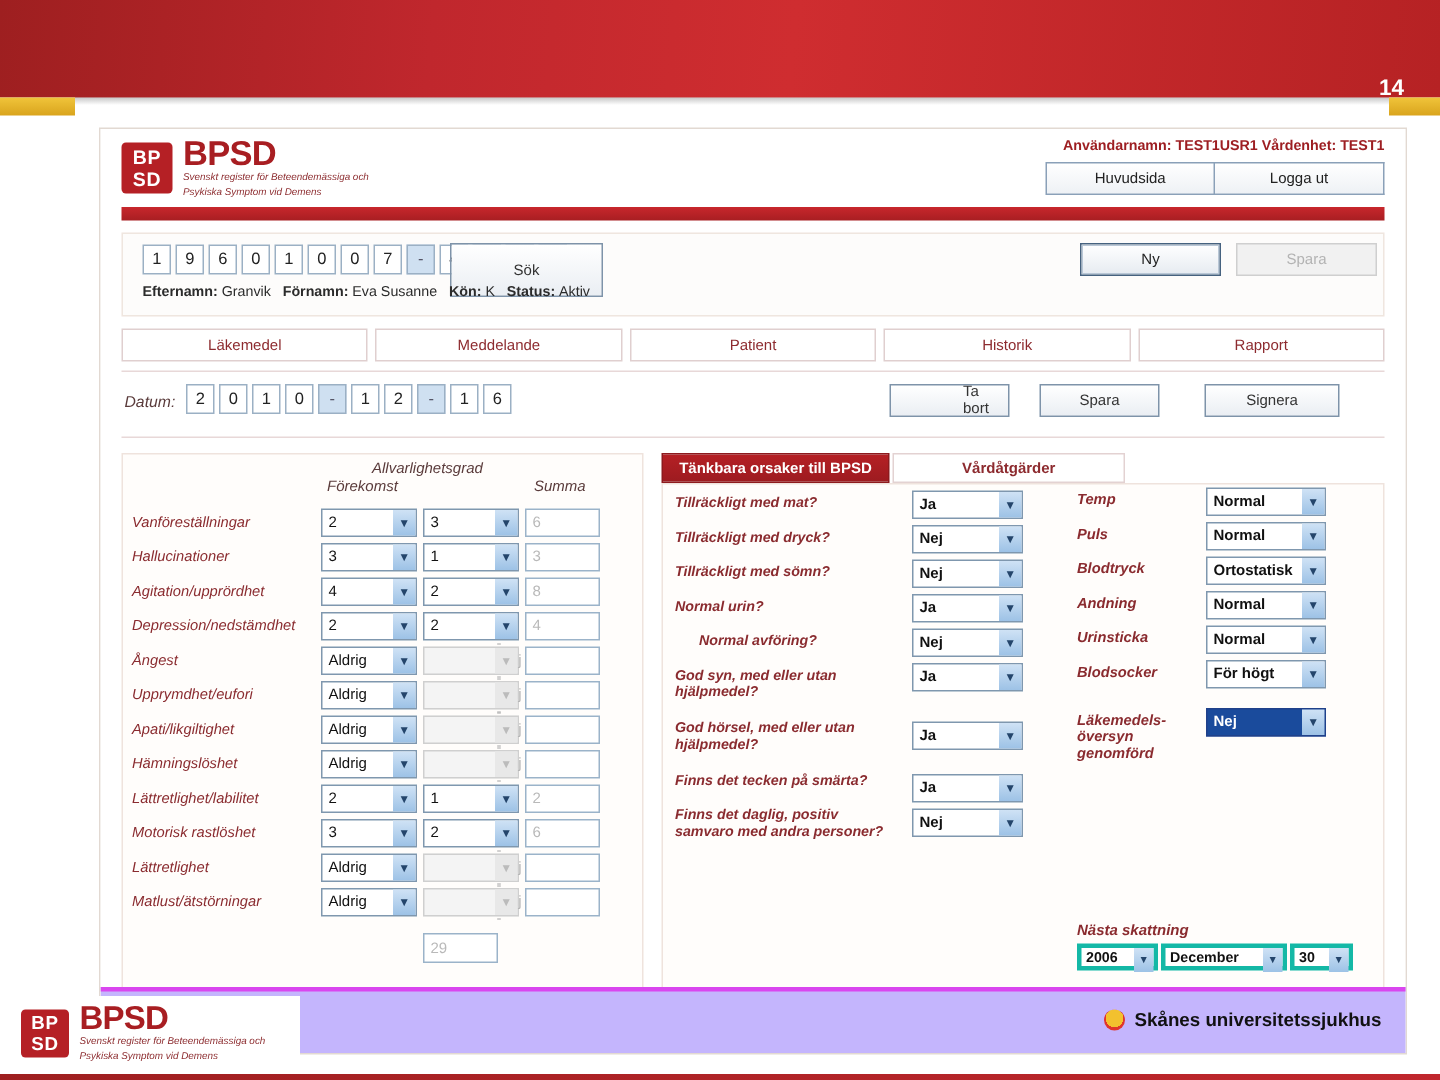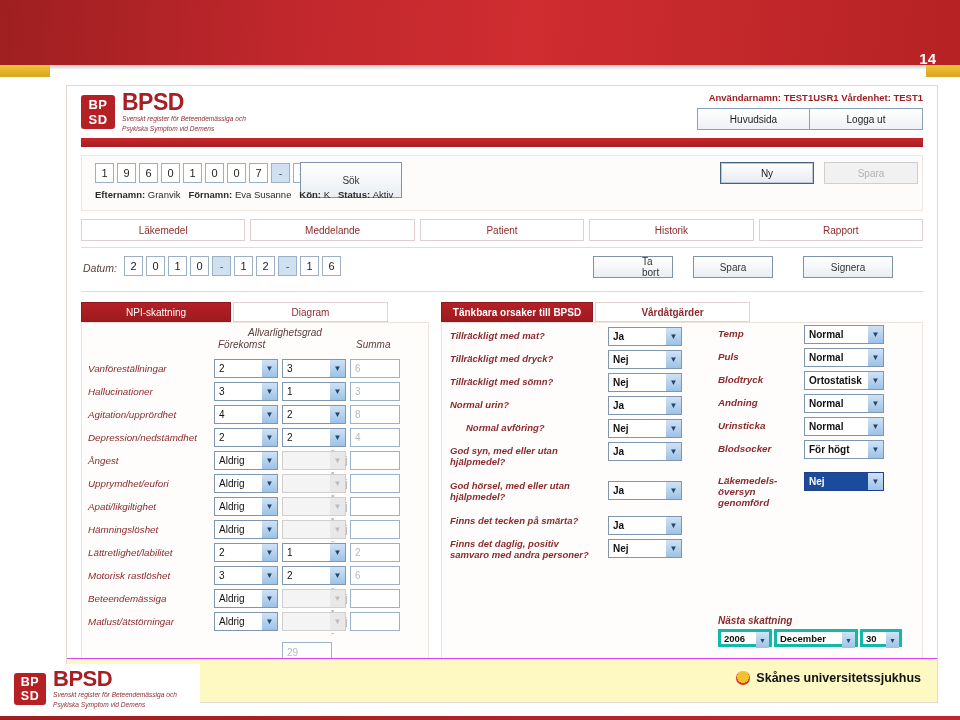--- a/index.html
+++ b/index.html
@@ -210,21 +210,21 @@
   }
   .nsel .arrow{
     position:absolute; right:0; top:0; width:13px; height:16px;
     background:linear-gradient(180deg,#cfe2f5,#9dc2e6);
     display:flex;align-items:center;justify-content:center;font-size:7px;color:#24456b;
   }
 
   
   #app-footer{
     position:absolute; left:0; bottom:0; width:872px; height:44px;
-    background:#fef9c3; border-top:1px solid #d946ef;
+    background:#c4b5fd; border-top:3px solid #d946ef;
   }
   #sus-logo{
     position:absolute; right:18px; top:12px; display:flex; align-items:center;
     font-size:12.5px; font-weight:bold; color:#111; white-space:nowrap;
   }
   .sun{
     width:14px;height:14px;margin-right:6px;border-radius:50%;
     background:radial-gradient(circle at 50% 42%, #f2c12e 0 55%, #e0352b 56% 100%);
   }
 
@@ -337,24 +337,20 @@
       <div class="digit">1</div>
       <div class="digit">6</div>
     </div>
     <div class="dbtn" id="tabort-btn">Ta bort</div>
     <div class="dbtn" id="spara-btn">Spara</div>
     <div class="dbtn" id="signera-btn">Signera</div>
   </div>
   <div class="rule" style="top:205px"></div>
 
   <div id="left-panel">
-    <div class="panel-tabs">
-      <div class="ptab active">NPI-skattning</div>
-      <div class="ptab">Diagram</div>
-    </div>
     <div id="left-body">
       <div class="col-head">
         <div class="ch" id="ch-allvar">Allvarlighetsgrad</div>
         <div class="ch" id="ch-forekomst">Förekomst</div>
         <div class="ch" id="ch-summa">Summa</div>
       </div>
       <div id="npi-rows">
             <div class="npi-row">
               <div class="npi-label">Vanföreställningar</div>
               <div class="sel w-occ">
@@ -469,21 +465,21 @@
                 <span>3</span>
                 <span class="arrow">▼</span>
               </div>
               <div class="sel w-sev">
                 <span>2</span>
                 <span class="arrow">▼</span>
               </div>
               <div class="sumbox">6</div>
             </div>
             <div class="npi-row">
-              <div class="npi-label">Beteendemässiga</div>
+              <div class="npi-label">Lättretlighet</div>
               <div class="sel w-occ">
                 <span>Aldrig</span>
                 <span class="arrow">▼</span>
               </div>
               <div class="sel w-sev disabled">
                 <span>- Välj -</span>
                 <span class="arrow">▼</span>
               </div>
               <div class="sumbox"></div>
             </div>

